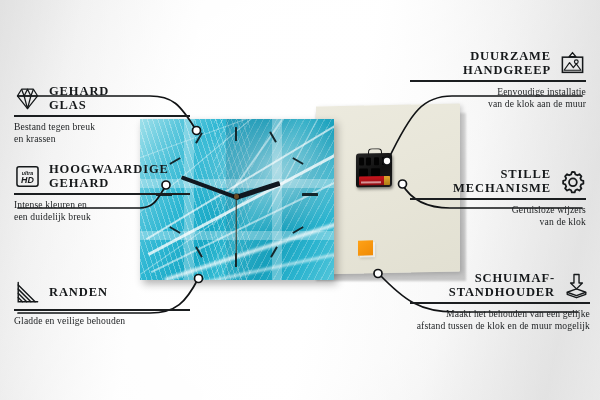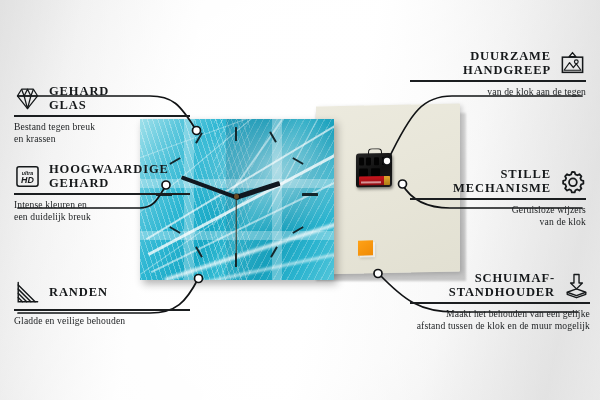--- a/index.html
+++ b/index.html
@@ -324,21 +324,22 @@
         <svg viewBox="0 0 32 32">
           <path d="M16 3 L12 8 H20 Z" fill="none" stroke="#15181a" stroke-width="1.5" stroke-linejoin="round"></path>
           <rect x="4" y="8.5" width="24" height="18" fill="none" stroke="#15181a" stroke-width="1.8"></rect>
           <path d="M6 24 L12.5 15 L17 21 L20.5 16.5 L26 24 Z" fill="none" stroke="#15181a" stroke-width="1.4" stroke-linejoin="round"></path>
           <circle cx="20.5" cy="14" r="2.2" fill="none" stroke="#15181a" stroke-width="1.4"></circle>
         </svg>
       </span>
     </div>
     <div class="rule"></div>
     <div class="desc">
-      <div>van de klok aan de tegen</div>
+      <div>Eenvoudige installatie</div>
+      <div>van de klok aan de muur</div>
     </div>
   </div>
 
   <div class="feat right" id="f-mechanisme">
     <div class="head">
       <span class="titlewrap">
         <div class="t1">STILLE</div>
         <div class="t2">MECHANISME</div>
       </span>
       <span class="ico">

